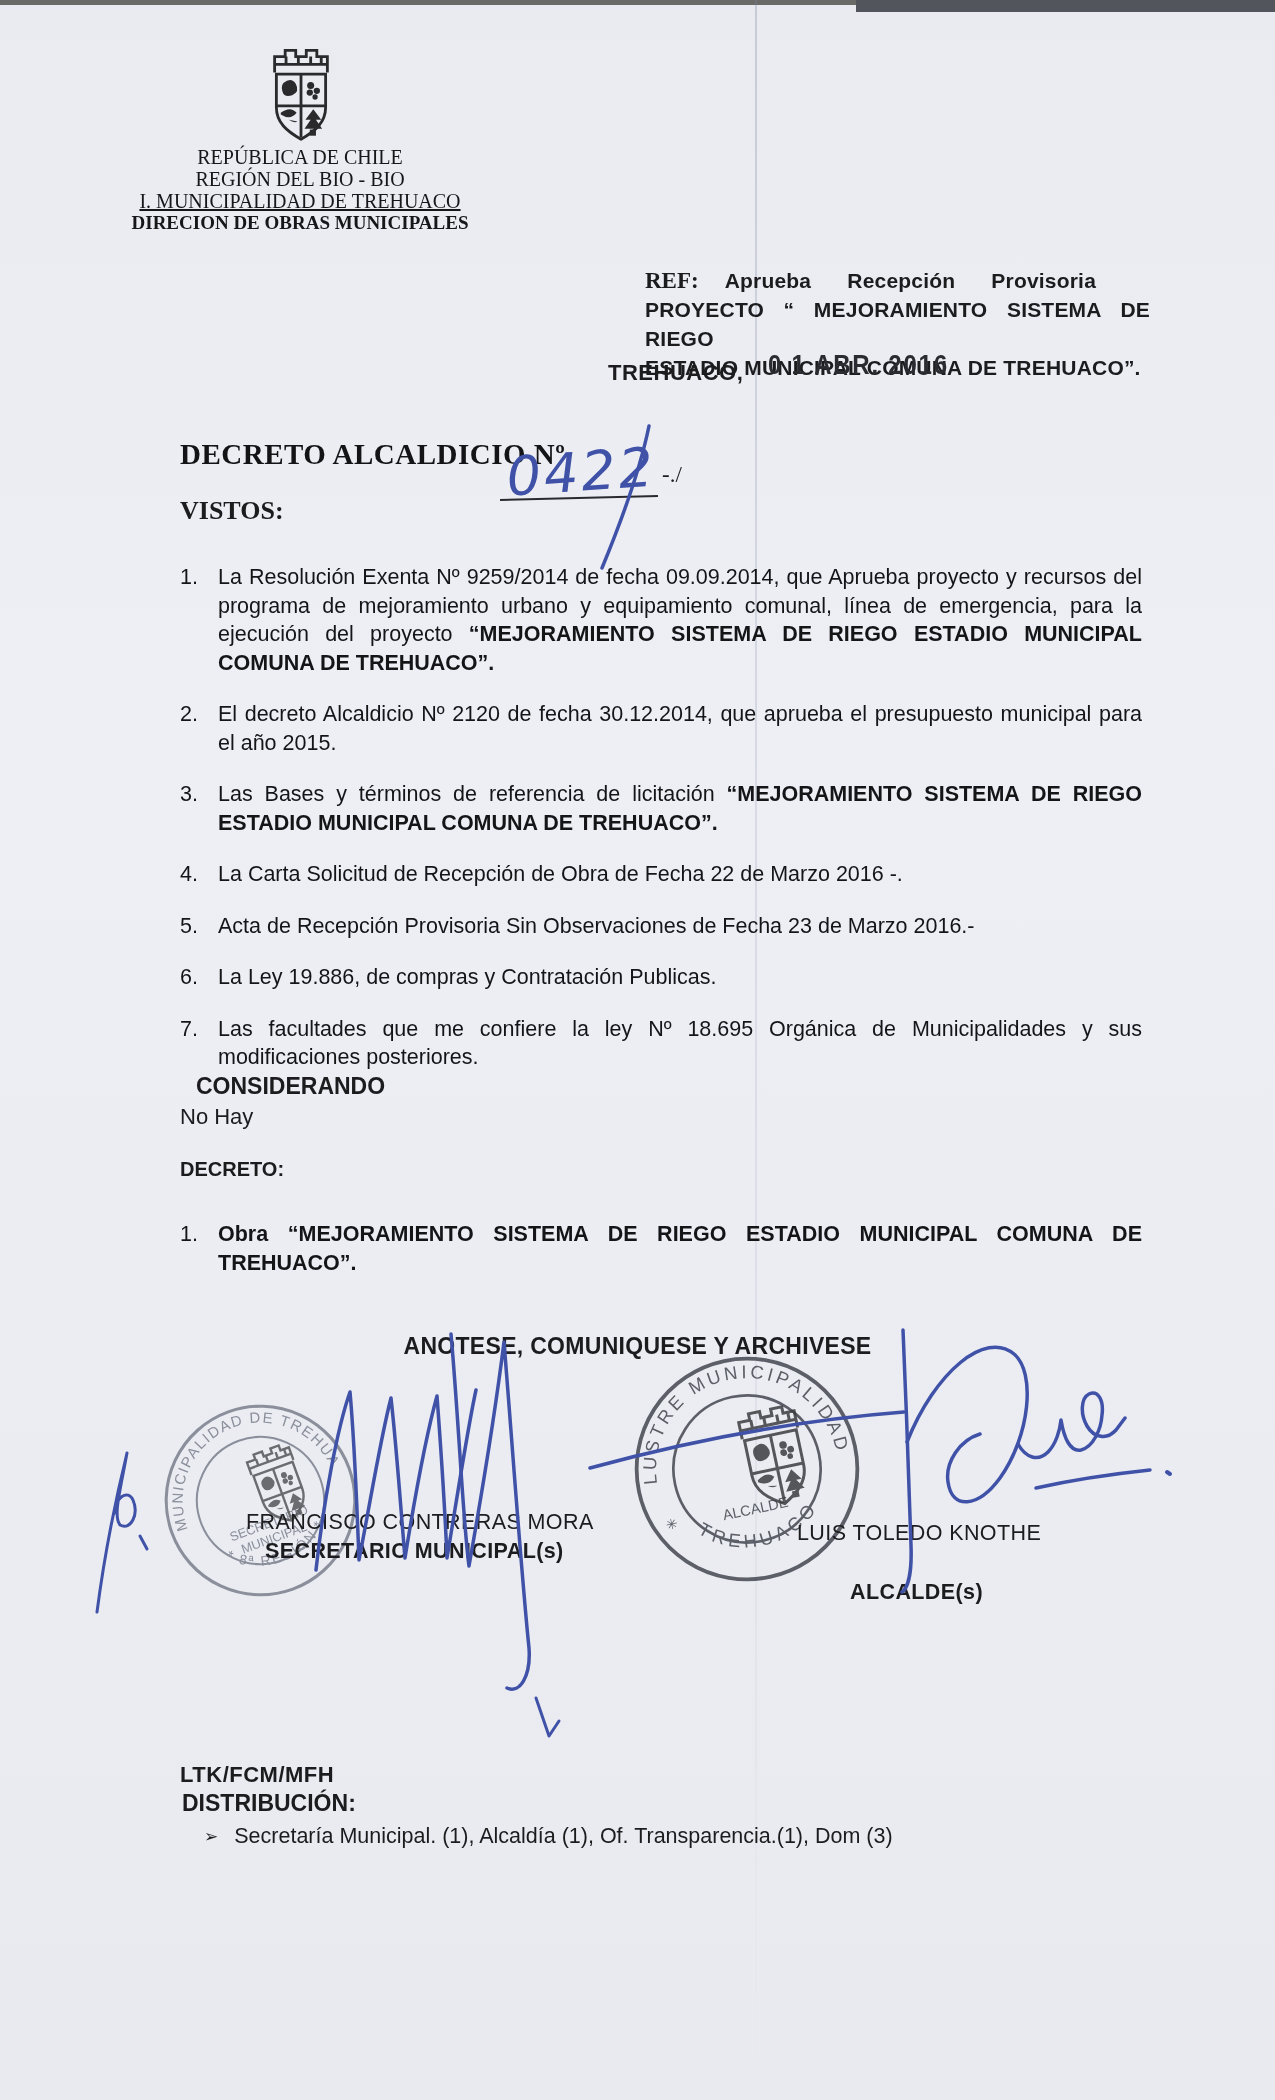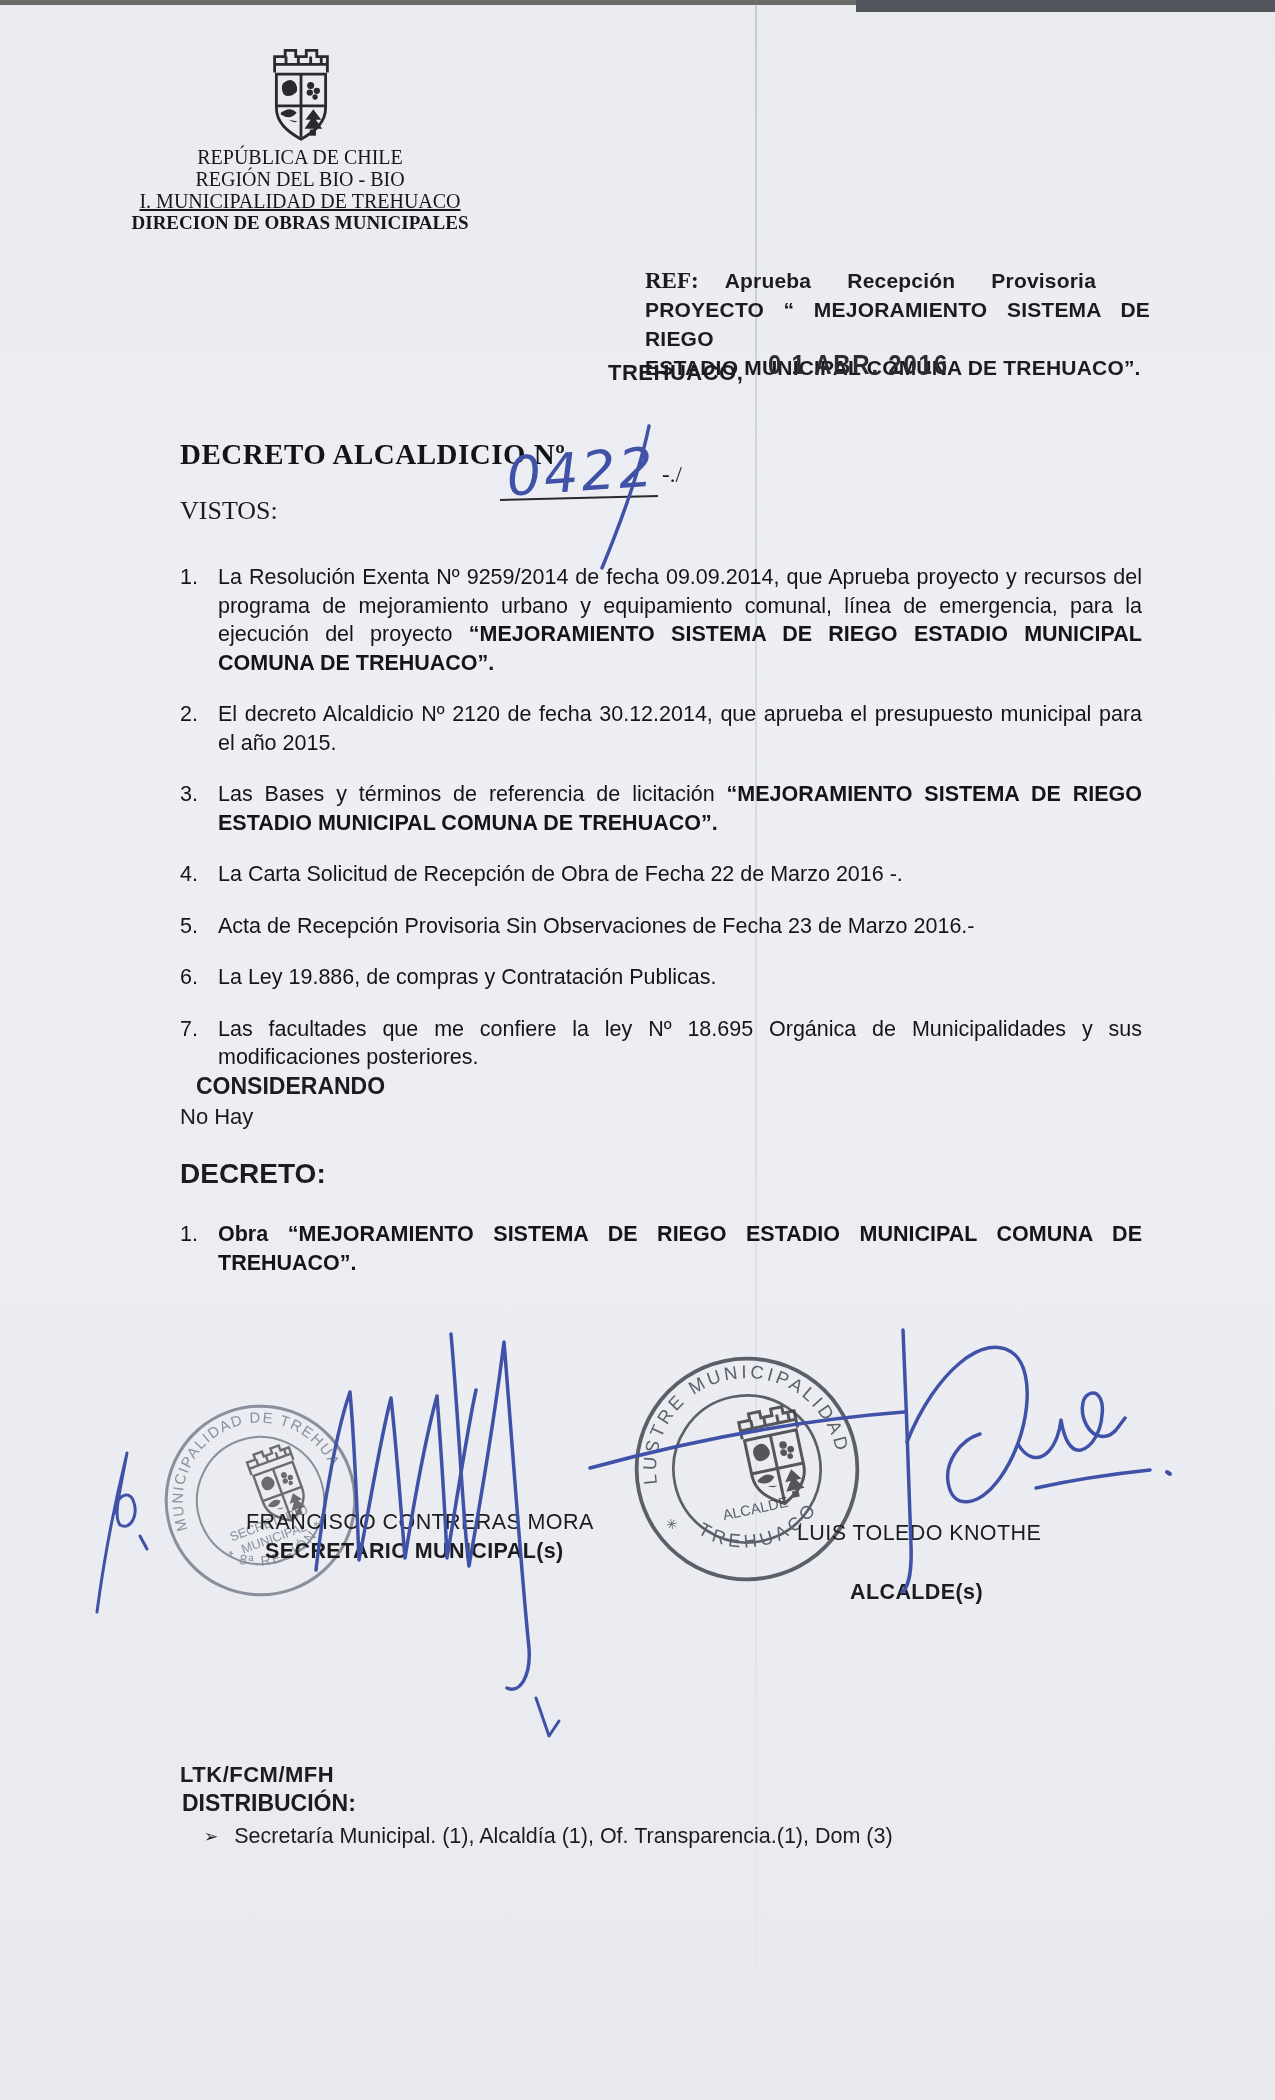--- a/index.html
+++ b/index.html
@@ -29,33 +29,33 @@
   .ref-b { font-weight:bold; text-align:justify; text-align-last:justify; letter-spacing:.2px; }
   .ref-b3 { font-weight:bold; letter-spacing:.2px; }
   .city { left:608px; top:360px; font-size:22px; font-weight:bold; letter-spacing:.5px; }
   .datestamp { left:768px; top:349px; font-size:28px; font-weight:bold; letter-spacing:2px;
                transform:scaleX(.86); transform-origin:left; color:#2b2c31; }
   
   .decnum-label { left:180px; top:438px; font-family:"Liberation Serif", serif; font-weight:bold;
                   font-size:29px; letter-spacing:.5px; color:#141417; }
   .decnum-underline { left:500px; top:497px; width:158px; height:2px; background:#2a2a2e; transform:rotate(-1.5deg); }
   .decnum-suffix { left:662px; top:462px; font-family:"Liberation Serif", serif; font-size:23px; }
-  .vistos-title { left:180px; top:496px; font-family:"Liberation Serif", serif; font-weight:normal; font-size:26px; }
+  .vistos-title { left:180px; top:496px; font-family:"Liberation Serif", serif; font-weight:bold; font-size:26px; }
   
   .list { left:180px; width:962px; font-size:21.5px; line-height:28.5px; color:#151518; }
   .v-list { top:563px; }
   .d-list { top:1220px; }
   .item { display:flex; margin-bottom:23px; }
   .item .num { width:38px; flex:none; }
   .item .body { flex:1; text-align:justify; }
   .item .body b, .bold-blk { font-weight:bold; }
   .force-just { text-align:justify; text-align-last:justify; }
   .considerando { left:196px; top:1073px; font-weight:bold; font-size:23px; }
   .nohay { left:180px; top:1104px; font-size:22px; }
-  .decreto-title { left:180px; top:1158px; font-weight:bold; font-size:28px; }
+  .decreto-title { left:180px; top:1158px; font-weight:bold; font-size:20px; }
   .closing { left:170px; top:1333px; width:935px; text-align:center; font-weight:bold; font-size:23px; letter-spacing:.3px; }
   
   .stamp-left  { left:158px; top:1398px; width:205px; height:205px; transform:rotate(-20deg); opacity:.82; }
   .stamp-right { left:628px; top:1350px; width:238px; height:238px; transform:rotate(-12deg); opacity:.9; }
   .sig-name-l  { left:246px; top:1510px; font-size:21.5px; letter-spacing:.4px; }
   .sig-title-l { left:265px; top:1539px; font-size:21.5px; font-weight:bold; letter-spacing:.4px; }
   .sig-name-r  { left:797px; top:1521px; font-size:21.5px; letter-spacing:.4px; }
   .sig-title-r { left:850px; top:1551px; font-size:21.5px; font-weight:bold; letter-spacing:.4px;margin-top:29px; }
   
   .initials { left:180px; top:1762px; font-weight:bold; font-size:22px; letter-spacing:.5px; }
@@ -163,20 +163,21 @@
 
   <div class="abs list d-list">
     <div class="item">
       <span class="num">1.</span>
       <span class="body">
         <span class="bold-blk" style="display:block; text-align:justify">Obra “MEJORAMIENTO SISTEMA DE RIEGO ESTADIO MUNICIPAL COMUNA DE TREHUACO”.</span>
       </span>
     </div>
   </div>
 
+  <div class="abs closing">ANOTESE, COMUNIQUESE Y ARCHIVESE</div>
 
   <svg class="abs stamp-left" viewBox="0 0 200 200">
     <g stroke="#767b88" fill="#767b88">
       <circle cx="100" cy="100" r="92" fill="none" stroke-width="3"></circle>
       <circle cx="100" cy="100" r="62" fill="none" stroke-width="2"></circle>
       <defs>
         <path id="ls-top" d="M 24,100 A 76,76 0 1 1 176,100" fill="none"></path>
         <path id="ls-bot" d="M 30,108 A 72,72 0 0 0 170,108" fill="none"></path>
       </defs>
       <text font-size="14.5" letter-spacing="1.5" font-family="Liberation Sans, sans-serif" stroke="none">

